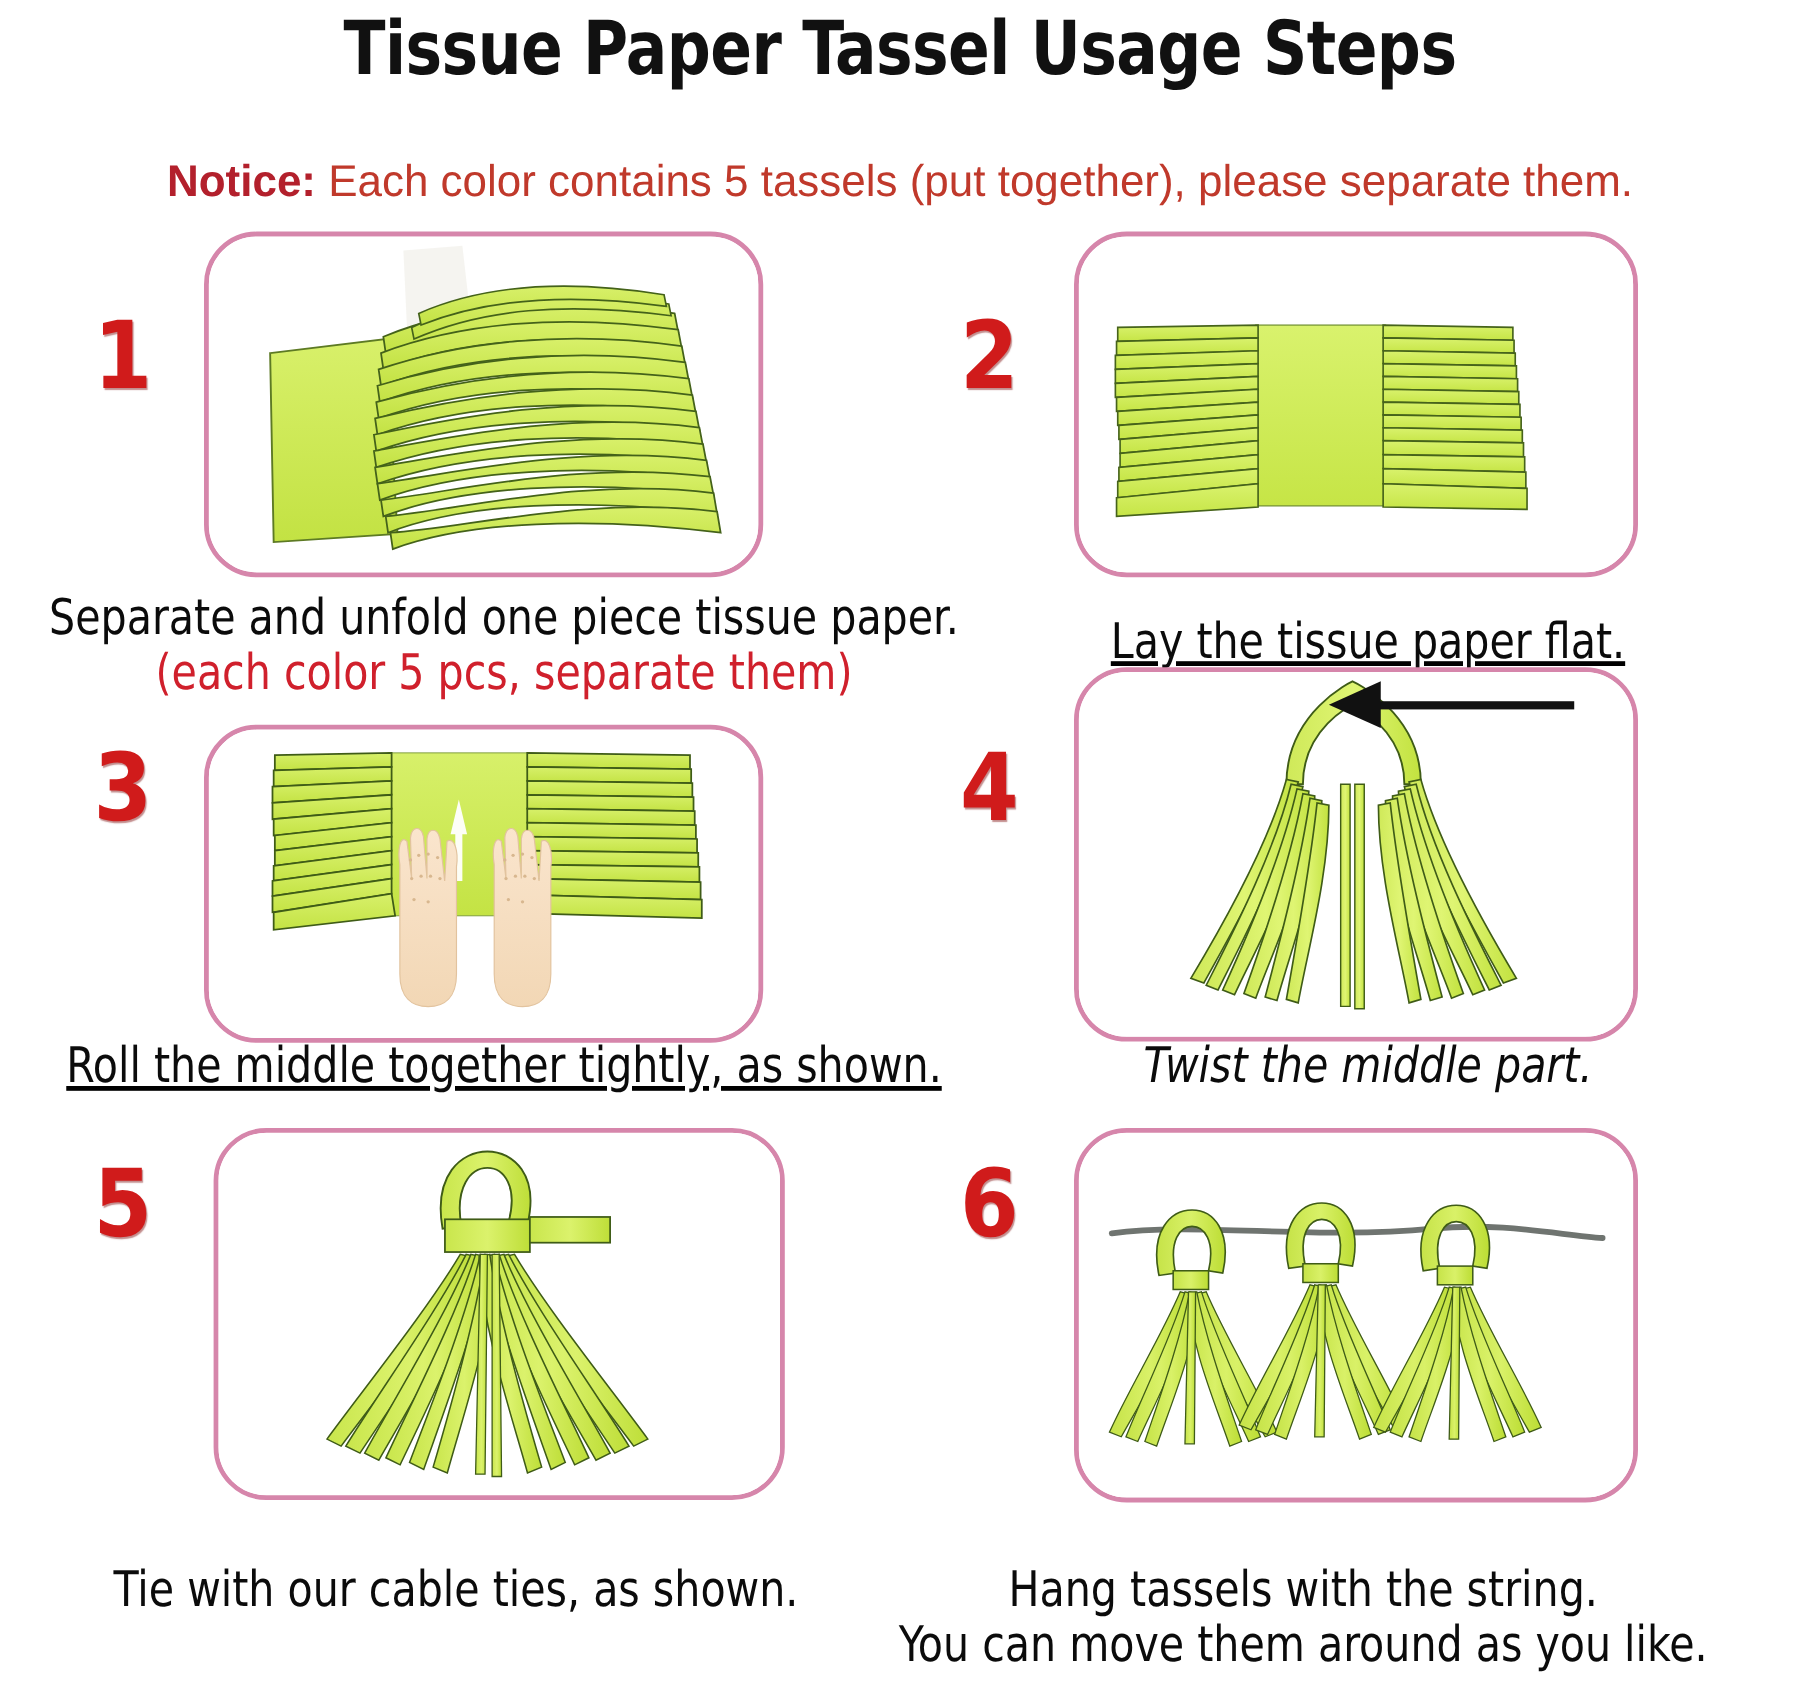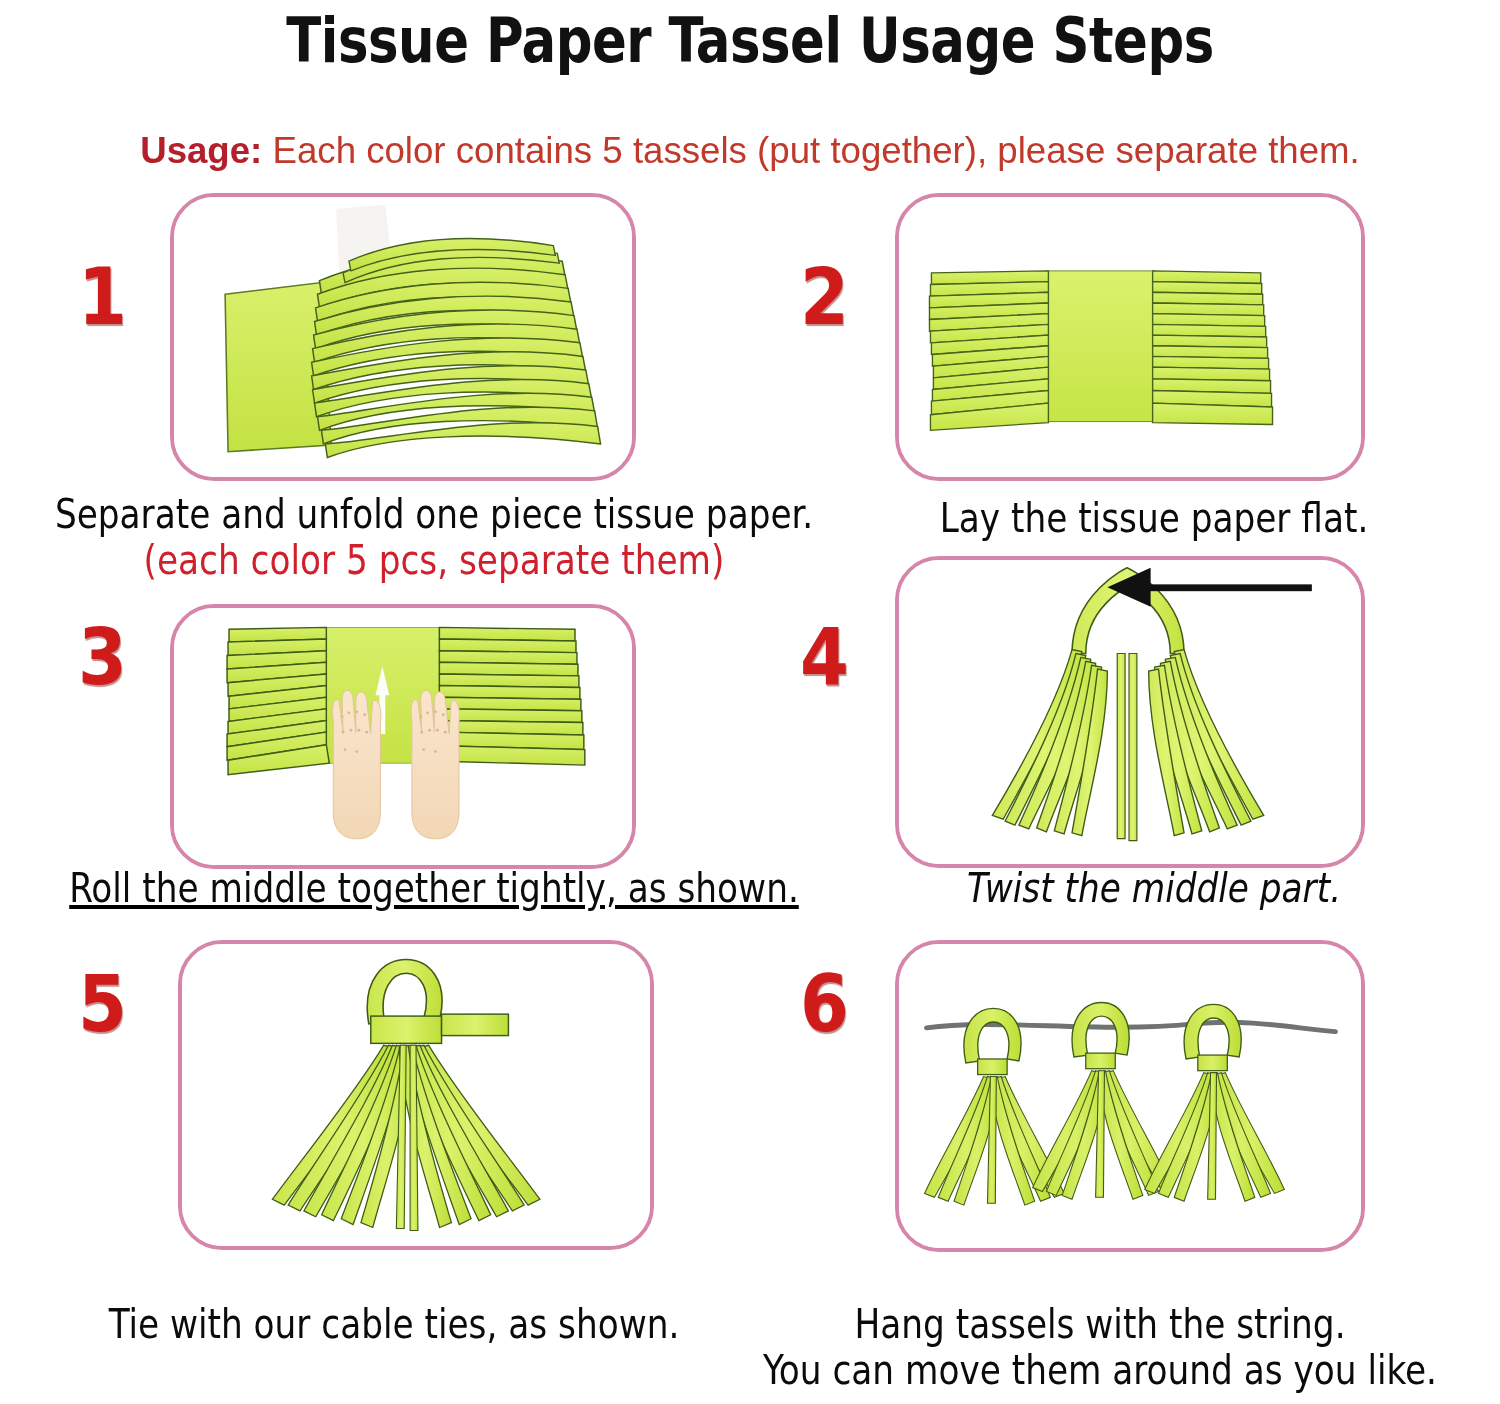--- a/index.html
+++ b/index.html
@@ -49,38 +49,38 @@
   }
   .panel{
     position:absolute;
     border:4px solid #d686ab;
     border-radius:44px;
     background:#ffffff;
     box-sizing:border-box;
     overflow:hidden;
   }
   .panel svg{display:block;width:100%;height:100%;}
-  .cap-wrap{position:absolute;text-align:center;margin-left:14px;}
+  .cap-wrap{position:absolute;text-align:center;}
   .cap-line{
     font-family:"DejaVu Sans Condensed","Liberation Sans",sans-serif;
     font-size:41px;color:#0b0b0b;white-space:nowrap;
     transform:scaleX(0.93);transform-origin:50% 50%;
     line-height:1.12;
   }
   .cap-line.red{color:#d0202c;}
 </style>
 </head>
 <body>
 
 <div class="page">
 
   <div class="title">Tissue Paper Tassel Usage Steps</div>
 
   <div class="notice">
-    <b>Usage:</b><span> Each color contains 5 tassels (put together), please separate them.</span>
+    <b>Notice:</b><span> Each color contains 5 tassels (put together), please separate them.</span>
   </div>
 
   <div class="step">
     <div class="num" style="left:78px;top:258px;">1</div>
     <div class="panel" style="left:170px;top:193px;width:466px;height:288px;">
       <svg viewBox="0 0 466 288" preserveAspectRatio="none">
         <defs>
           <linearGradient id="g1" x1="0" y1="0" x2="0" y2="1">
             <stop offset="0" stop-color="#d8f06a"></stop>
               <stop offset="1" stop-color="#c3e243"></stop>
@@ -160,21 +160,21 @@
           <path d="M258 142 L374 144 L374 155 L258 153 Z"></path>
           <path d="M258 153 L375 155 L375 166 L258 164 Z"></path>
           <path d="M258 164 L376 166 L376 177 L258 175 Z"></path>
           <path d="M258 175 L377 177 L377 189 L258 187 Z"></path>
           <path d="M258 187 L378 189 L378 202 L258 199 Z"></path>
           <path d="M258 199 L379 202 L379 216 L258 212 Z"></path>
           <path d="M258 212 L380 216 L380 234 L258 232 Z"></path>
         </g>
       </svg>
     </div>
-    <div class="cap-wrap" style="left:830px;top:496px;width:620px;">
+    <div class="cap-wrap" style="left:830px;top:512px;width:620px;text-decoration:underline;">
       <div class="cap-line">Lay the tissue paper flat.</div>
     </div>
   </div>
 
   <div class="step">
     <div class="num" style="left:78px;top:618px;">3</div>
     <div class="panel" style="left:170px;top:604px;width:466px;height:265px;">
       <svg viewBox="0 0 466 265" preserveAspectRatio="none">
         <defs>
           <linearGradient id="g3" x1="0" y1="0" x2="0" y2="1">

